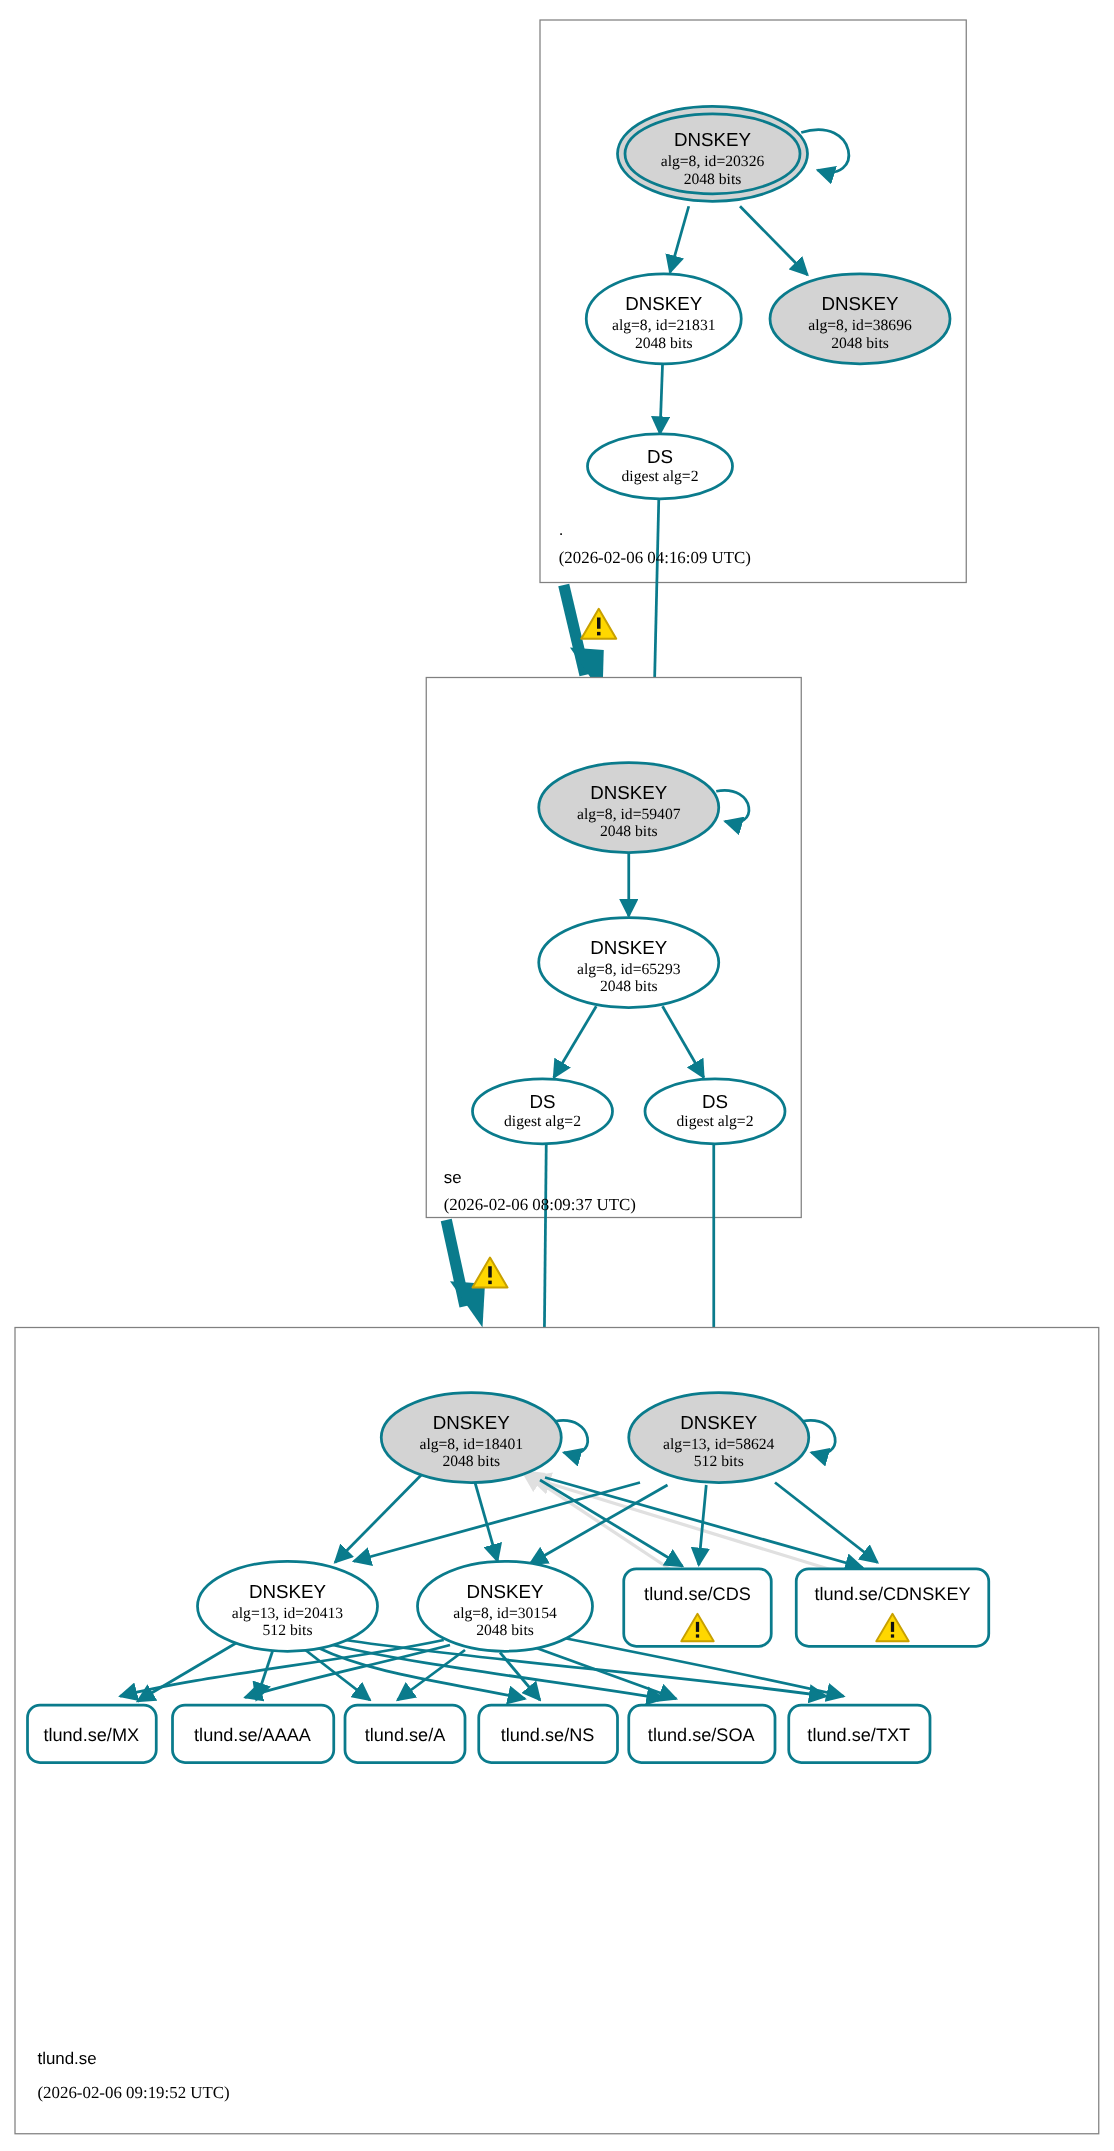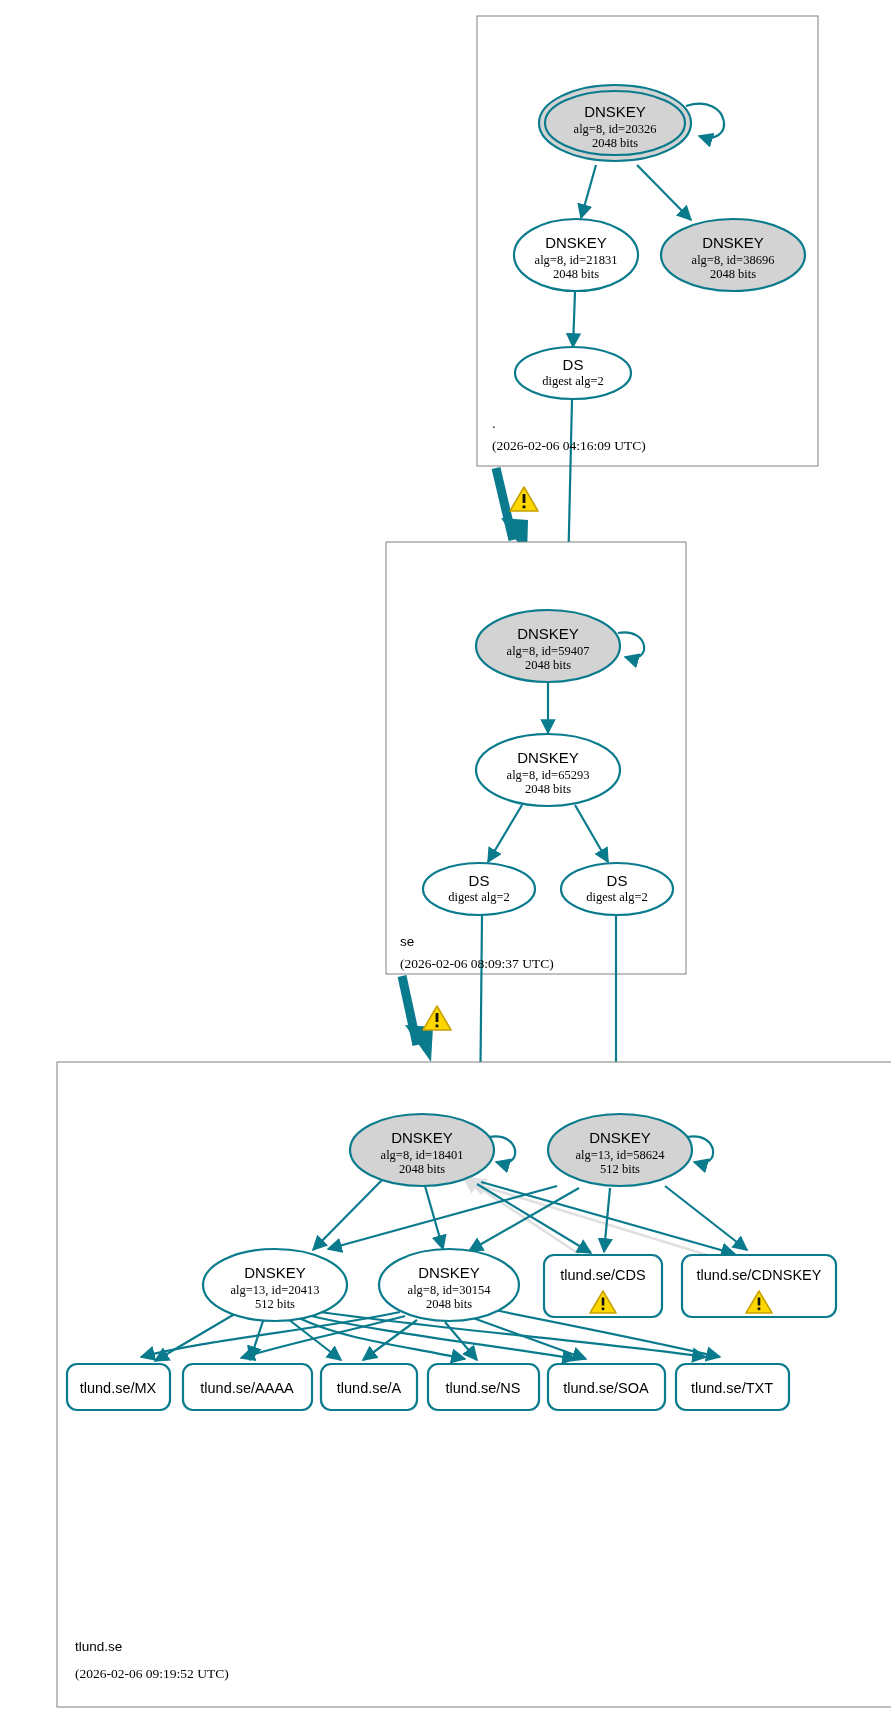--- a/index.html
+++ b/index.html
@@ -1,18 +1,18 @@
 <!DOCTYPE html>
 <html><head>
 <meta charset="utf-8">
 <style>
   html,body{margin:0;padding:0;background:#ffffff;}
   body{width:891px;height:1721px;position:relative;
        font-family:"Liberation Serif", serif;color:#000;}
-  #stage{position:absolute;left:0;top:0;width:802px;height:1721px;margin-left:45px;}
+  #stage{position:absolute;left:0;top:0;width:802px;height:1721px;}
   svg#diagram{position:absolute;left:0;top:0;width:891px;height:1721px;}
 
   .zonebox{fill:#ffffff;stroke:#808080;stroke-width:1;}
   .edge{fill:none;stroke:#0a7b8c;stroke-width:2.2;}
   .edge-thick{fill:none;stroke:#0a7b8c;stroke-width:9;}
   .edge-grey{fill:none;stroke:#e0e0e0;stroke-width:2.6;}
   .node-ell{stroke:#0a7b8c;stroke-width:2.2;}
   .fill-grey{fill:#d3d3d3;}
   .fill-white{fill:#ffffff;}
   .rrset-rect{fill:#ffffff;stroke:#0a7b8c;stroke-width:2.2;}

